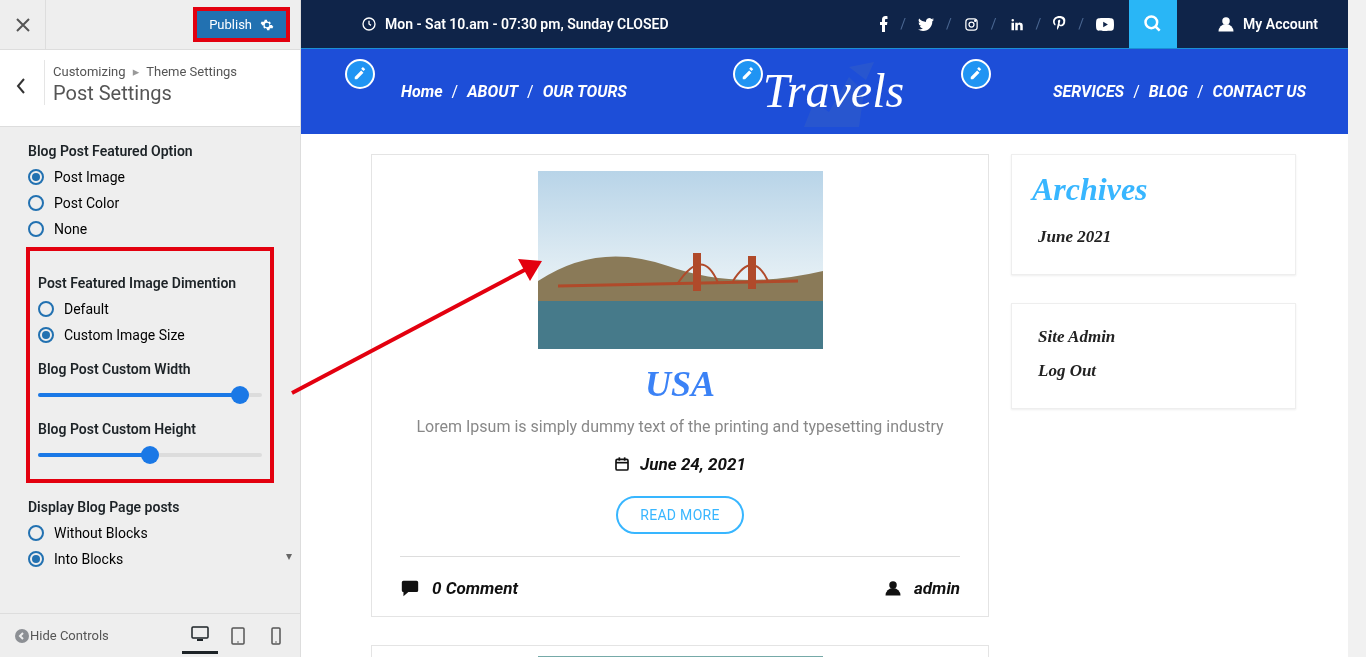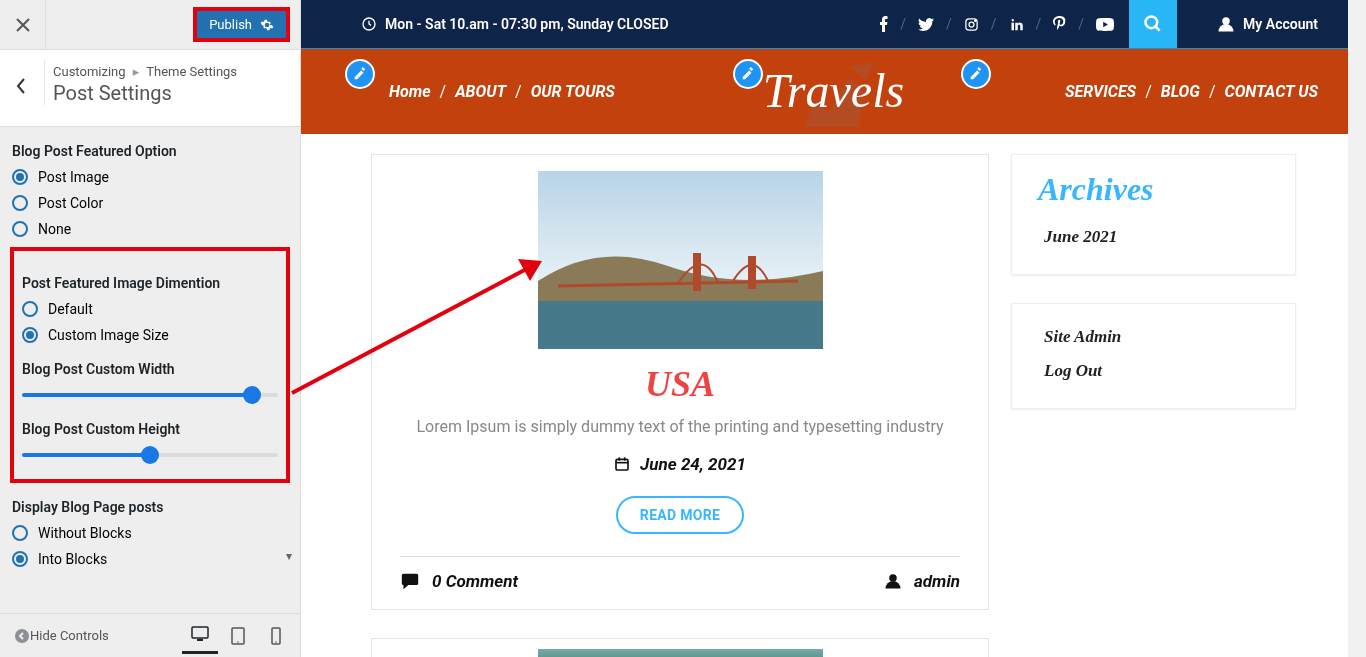--- a/index.html
+++ b/index.html
@@ -14,21 +14,21 @@
 .publish-btn { background:#2271b1; color:#fff; border:none; padding:6px 12px; font-size:13px; display:flex; align-items:center; gap:8px; }
 .gear-ico { width:14px; height:14px; }
 
 .sb-header { background:#fff; border-bottom:1px solid #ddd; padding:10px 12px 14px 12px; display:flex; gap:8px; align-items:flex-start; }
 .back-btn { width:30px; height:52px; display:flex; align-items:center; justify-content:center; color:#333; font-size:18px; margin-left:-6px; }
 .sb-header-text { flex:1; padding-top:4px; padding-left:8px; border-left:1px solid #e5e5e5; }
 .crumb { font-size:13px; color:#555; }
 .crumb .sep { margin:0 4px; color:#999; }
 .page-title { font-size:20px; color:#555; font-weight:400; margin-top:2px; }
 
-.sb-body { flex:1; overflow:hidden; padding:10px 12px 0; position:relative; }
+.sb-body { flex:1; overflow:hidden; padding:10px 28px 0; position:relative; }
 .opt-title { font-size:14px; font-weight:600; color:#1d2327; margin:16px 0 10px; }
 .radio-item { display:flex; align-items:center; gap:10px; margin:10px 0; font-size:14px; color:#000000; }
 .radio { width:16px; height:16px; border:2px solid #2271b1; border-radius:50%; display:inline-flex; align-items:center; justify-content:center; }
 .radio.checked::after { content:''; width:8px; height:8px; background:#2271b1; border-radius:50%; }
 
 .highlight-box { border:4px solid #e3000f; padding:8px 8px 16px; margin:2px -2px 10px; }
 
 .slider-label { font-size:14px; font-weight:600; color:#1d2327; margin:18px 0 10px; }
 .slider { position:relative; height:16px; }
 .track { position:absolute; top:6px; left:0; right:0; height:4px; background:#dcdcdc; border-radius:3px; }
@@ -50,44 +50,44 @@
 .pv-scroll { position:absolute; right:0; top:0; bottom:0; width:18px; background:#f1f1f1; }
 
 .topbar { background:#0f2449; color:#fff; height:48px; display:flex; align-items:center; font-size:14px; padding:0 18px 0 60px; position:relative; }
 .tb-hours { display:flex; align-items:center; gap:8px; font-weight:600; }
 .tb-socials { margin-left:auto; display:flex; align-items:center; gap:6px; font-size:14px; }
 .tb-socials .div { color:#4a6792; padding:0 6px; }
 .tb-socials .ico { color:#fff; }
 .search-sq { width:48px; height:48px; background:#29b6f6; display:flex; align-items:center; justify-content:center; margin-left:15px; }
 .my-acct { display:flex; align-items:center; gap:8px; margin-left:40px; margin-right:30px; font-weight:600; }
 
-.navbar { background:#c2410c; height:86px; border-top:1px solid #1b8fd6; display:flex; align-items:center; position:relative; padding:0 48px; }
+.navbar { background:#1d4ed8; height:86px; border-top:1px solid #1b8fd6; display:flex; align-items:center; position:relative; padding:0 60px; }
 .edit-pill { width:30px; height:30px; background:#2094f3; border:2px solid #fff; border-radius:50%; display:flex; align-items:center; justify-content:center; position:absolute; }
 .nav-links { display:flex; align-items:center; gap:9px; color:#fff; font-weight:700; font-style:italic; font-size:16px; font-family:Georgia, serif; }
 .nav-links .sep { color:#fff; font-weight:400; font-style:normal; }
 .logo { font-family:'Brush Script MT', cursive; font-size:48px; color:#fff; position:absolute; left:50%; transform:translateX(-50%); top:14px; font-style:italic; }
 .logo-bg { position:absolute; left:50%; transform:translateX(-50%); top:8px; opacity:0.15; }
 
 .content { padding:20px 70px 0 70px; display:flex; gap:22px; }
 .main-col { flex:1; }
 .side-col { width:285px; }
 
 .post-card { border:1px solid #e4e4e4; padding:16px 28px 18px; text-align:center; margin-bottom:28px; }
 .post-img { width:285px; height:178px; margin:0 auto 14px; display:block; }
-.post-title { font-family:'Brush Script MT', cursive; color:#ef4444; font-size:36px; font-style:italic; margin-bottom:12px; }
+.post-title { font-family:'Brush Script MT', cursive; color:#3b82f6; font-size:36px; font-style:italic; margin-bottom:12px; }
 .post-excerpt { color:#888; font-size:16px; margin-bottom:18px; }
 .post-date { font-family:Georgia, serif; font-weight:700; font-style:italic; font-size:17px; display:inline-flex; align-items:center; gap:10px; margin-bottom:22px; color:#111; }
-.read-more { display:inline-block; border:2px solid #38b6ff; color:#38b6ff; border-radius:24px; padding:9px 22px; font-weight:700; font-size:14px; letter-spacing:.3px; }
-.post-meta { display:flex; justify-content:space-between; align-items:center; border-top:1px solid #ddd; margin-top:22px; padding-top:14px; font-family:Georgia, serif; font-weight:700; font-style:italic; font-size:17px; }
+.read-more { display:inline-block; border:2px solid #38b6ff; color:#38b6ff; border-radius:24px; padding:9px 22px; font-weight:400; font-size:14px; letter-spacing:.3px; }
+.post-meta { display:flex; justify-content:space-between; align-items:center; border-top:1px solid #ddd; margin-top:22px; padding-top:21px; font-family:Georgia, serif; font-weight:700; font-style:italic; font-size:17px; }
 .post-meta .m { display:flex; align-items:center; gap:12px; color:#111; }
 
 .post-card2 { border:1px solid #e4e4e4; padding:10px 28px 0; text-align:center; margin-bottom:28px; }
 .post-img2 { width:285px; height:18px; margin:0 auto; background:linear-gradient(#7aa, #486); }
 
-.widget { border:1px solid #eee; box-shadow:0 1px 2px rgba(0,0,0,0.07); padding:16px 26px 20px; margin-bottom:28px; }
+.widget { border:1px solid #eee; box-shadow:0 1px 2px rgba(0,0,0,0.07); padding:16px 20px 20px; margin-bottom:28px; }
 .w-title { font-family:'Brush Script MT', cursive; color:#38b6ff; font-size:32px; font-style:italic; margin-bottom:12px; }
 .w-item { font-family:Georgia, serif; font-weight:700; font-style:italic; font-size:17px; color:#222; padding:7px 0 7px 6px; }
 
 svg { display:block; }
 </style>
 </head>
 <body>
 
 <div class="sidebar">
   <div class="sb-top">

